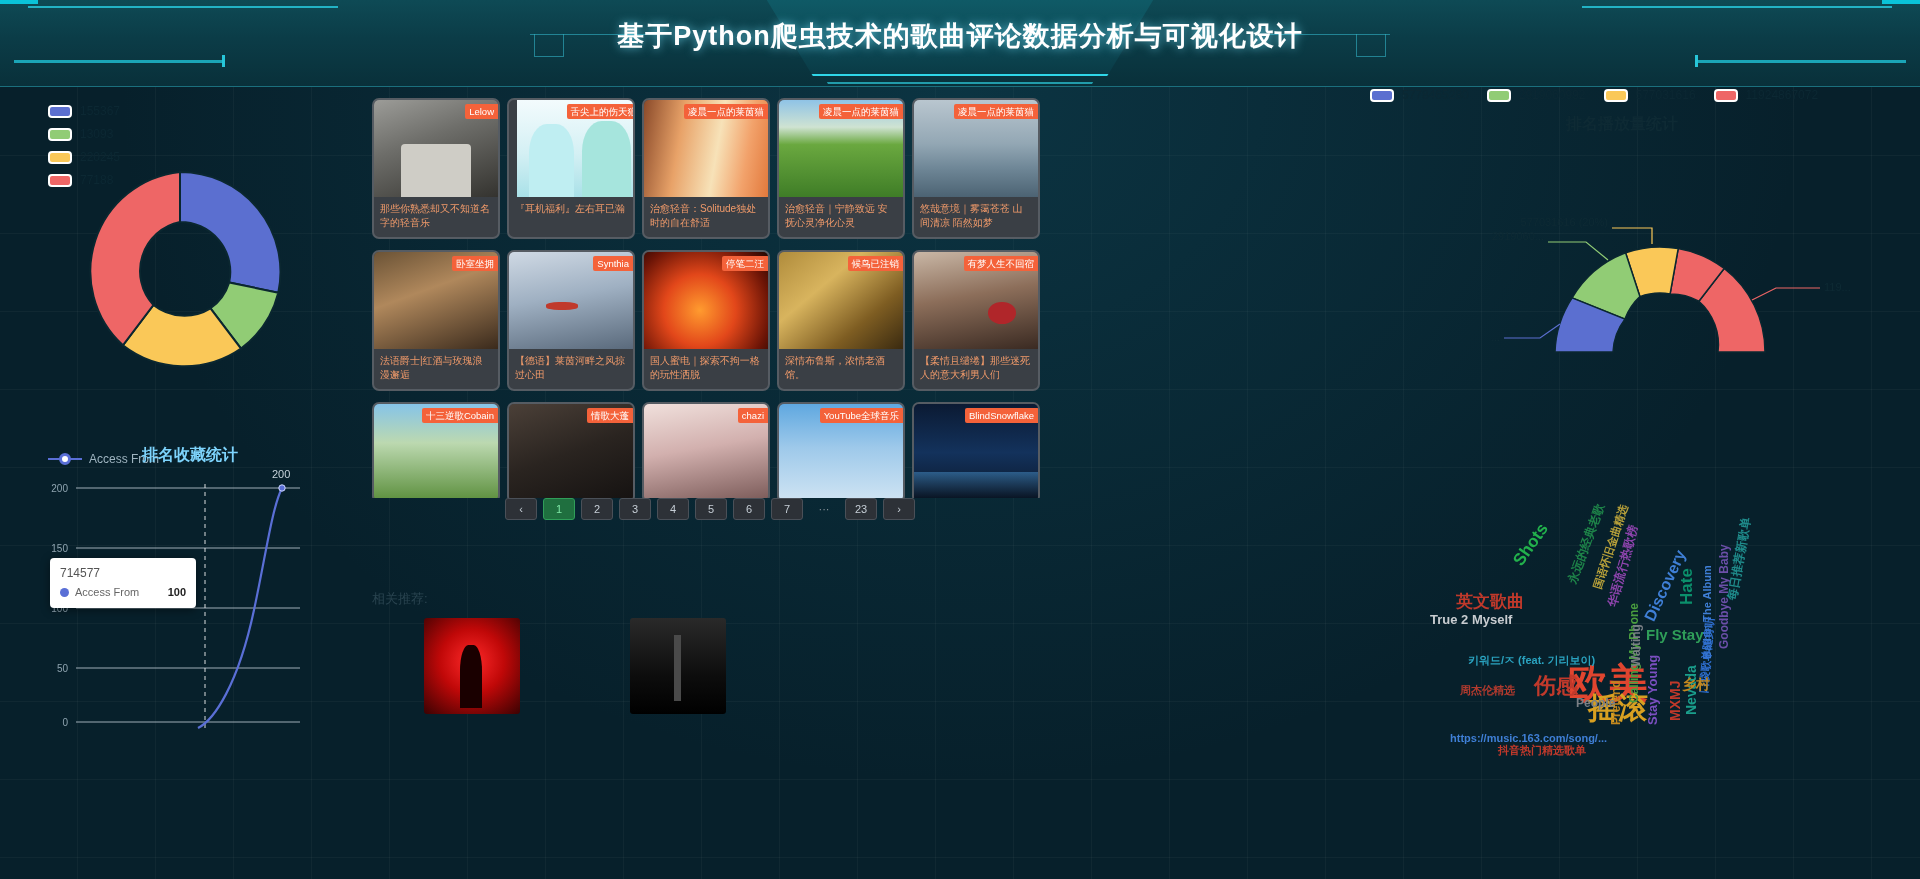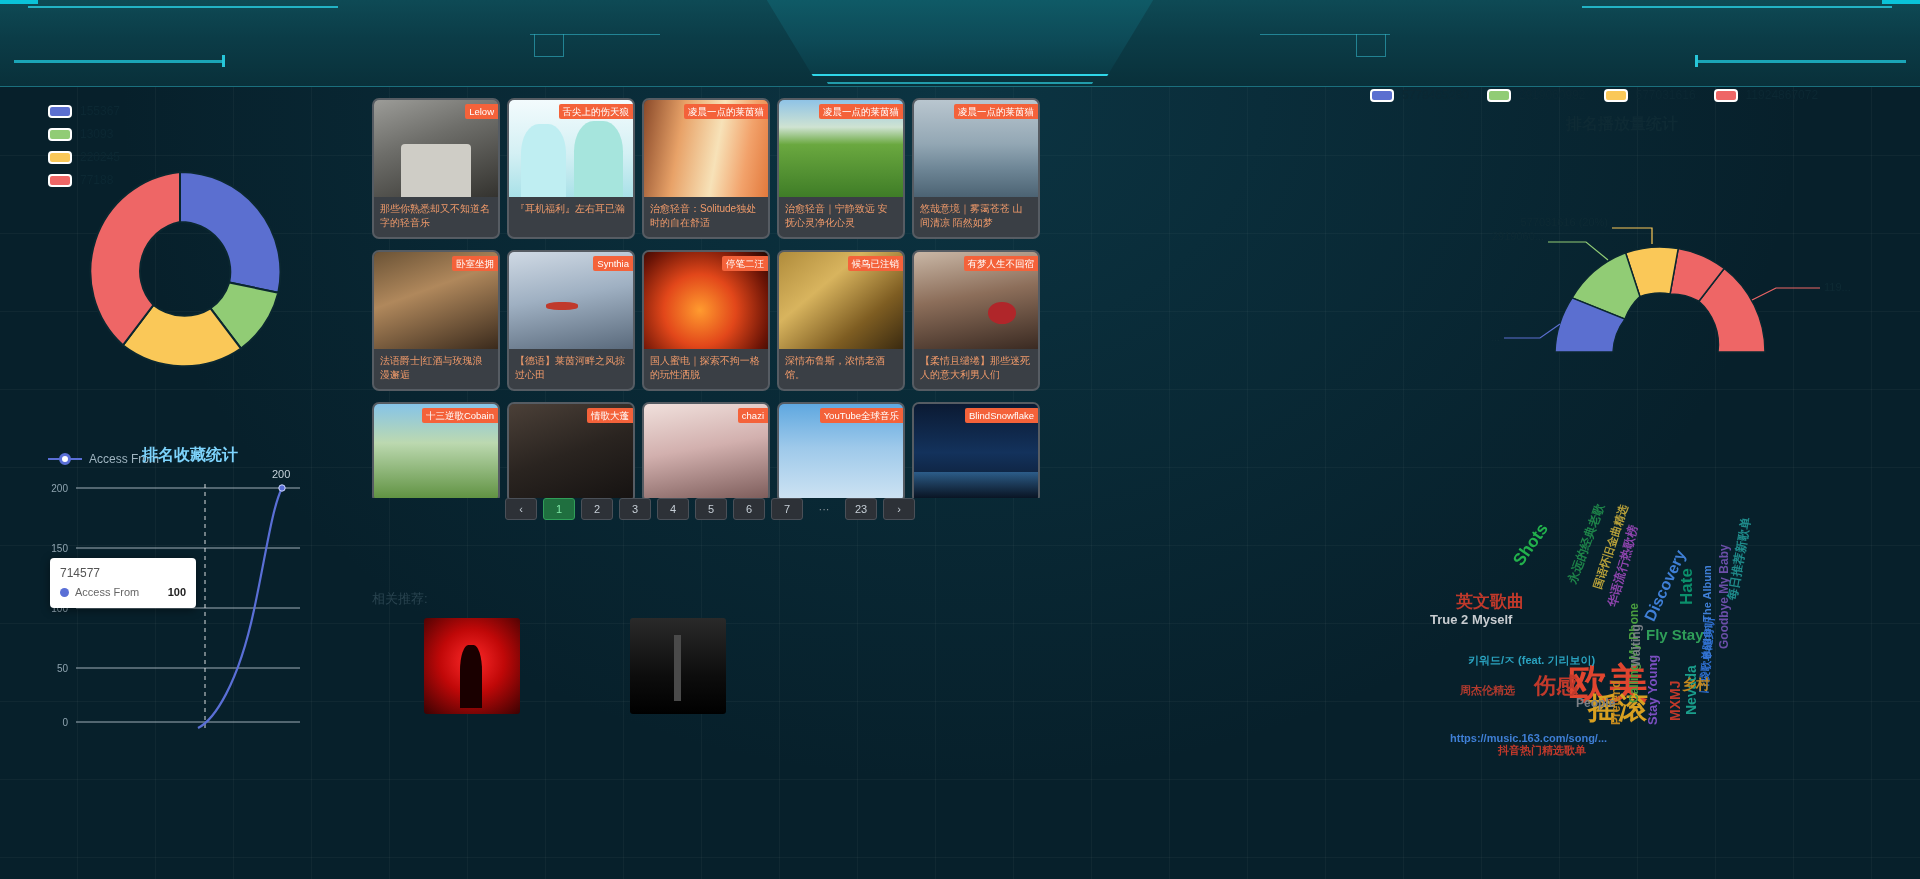--- a/index.html
+++ b/index.html
@@ -150,21 +150,21 @@
     padding:1px 4px;max-width:76px;white-space:nowrap;overflow:hidden;
     border-radius:2px 0 0 2px;
   }
   .card-caption{
     padding:5px 6px 7px 6px;font-size:10px;line-height:14px;
     color:#f09a6a;min-height:28px;
   }
   
   .t-grayroom{background:linear-gradient(160deg,#9c9c98 0%,#6e6e6a 40%,#34332f 100%);}
   .t-grayroom::before{content:"";position:absolute;left:22%;bottom:0;width:56%;height:55%;background:#cfcdc6;border-radius:4px 4px 0 0;}
-  .t-anime{background:linear-gradient(180deg,#f3fbfd 0%,#d4f0f4 55%,#a9e1e8 100%);}
+  .t-anime{background:linear-gradient(180deg,#f3fbfd 0%,#d4f0f4 55%,#a9e1e8 100%);margin-left:8px;}
   .t-anime::before{content:"";position:absolute;left:10%;top:25%;width:36%;height:75%;border-radius:40% 40% 0 0;background:#bfeef2;}
   .t-anime::after{content:"";position:absolute;right:8%;top:22%;width:40%;height:78%;border-radius:40% 40% 0 0;background:#a6e5dd;}
   .t-door{background:linear-gradient(100deg,#8a4a2a 0%,#e8a268 30%,#f7e2b8 58%,#f2a26b 80%,#e2793c 100%);}
   .t-field{background:linear-gradient(180deg,#8fc3e6 0%,#cfe3d2 28%,#6aa83f 46%,#3f7d27 100%);}
   .t-mountain{background:linear-gradient(180deg,#b9c6cf 0%,#93a7b4 45%,#6f8797 70%,#4c6373 100%);}
   .t-couple{background:linear-gradient(160deg,#6b5336 0%,#b0885c 40%,#3a2a1c 100%);}
   .t-portrait{background:linear-gradient(170deg,#cfd9e4 0%,#9fb0c2 45%,#5a6a7c 100%);}
   .t-portrait::after{content:"";position:absolute;left:30%;top:52%;width:26%;height:8%;background:#c0392b;border-radius:40%;}
   .t-fire{background:radial-gradient(circle at 45% 60%, #ff9b2f 0%, #e2471a 40%, #6b1406 78%, #200703 100%);}
   .t-poster{background:linear-gradient(140deg,#b08c3c 0%,#d8b45e 35%,#7e5d22 70%,#3a2a10 100%);text-decoration:underline;}
@@ -217,20 +217,21 @@
   <div class="hline l3"></div>
   <div class="hline l4"></div>
   <div class="tick t1"></div>
   <div class="tick t2"></div>
   <div class="stepline s1"></div>
   <div class="stepline s2"></div>
   <div class="stepbox sb1"></div>
   <div class="stepbox sb2"></div>
   <div id="trapezoid"></div>
   <div id="trap-outline"></div>
+  <div id="header-title">基于Python爬虫技术的歌曲评论数据分析与可视化设计</div>
 </div>
 
 <div class="panel" id="donut-panel">
   <div id="donut-legend">
     <div class="legend-row">
       <span class="legend-swatch" style="background:#5b6fd0"></span>
       <span class="legend-text">155367</span>
     </div>
     <div class="legend-row">
       <span class="legend-swatch" style="background:#91cc75"></span>

